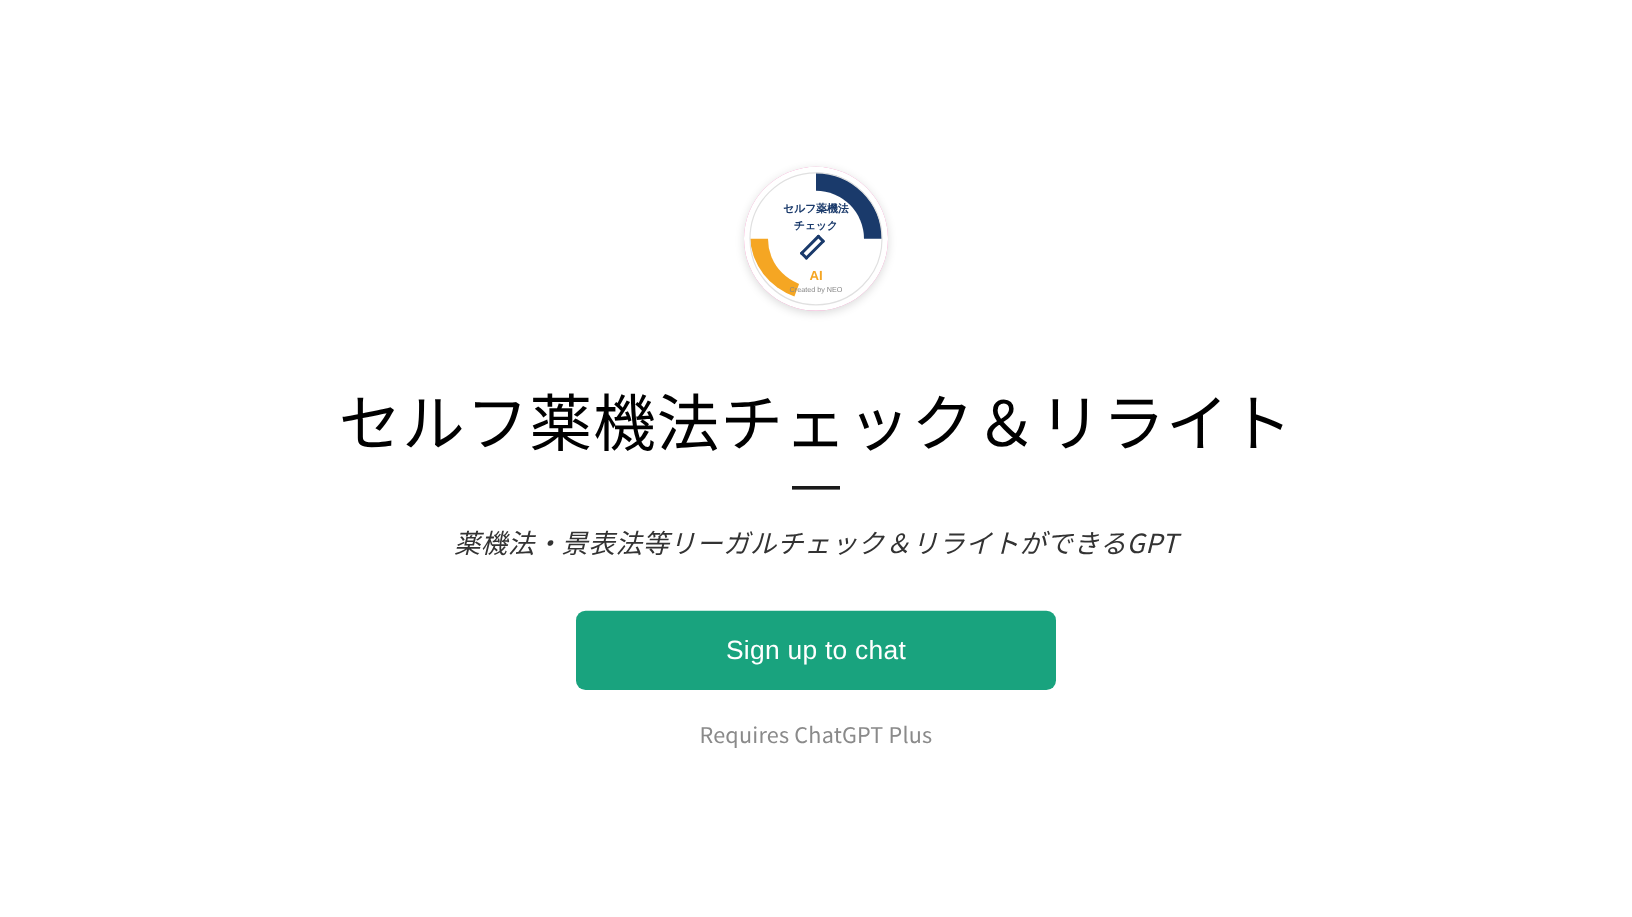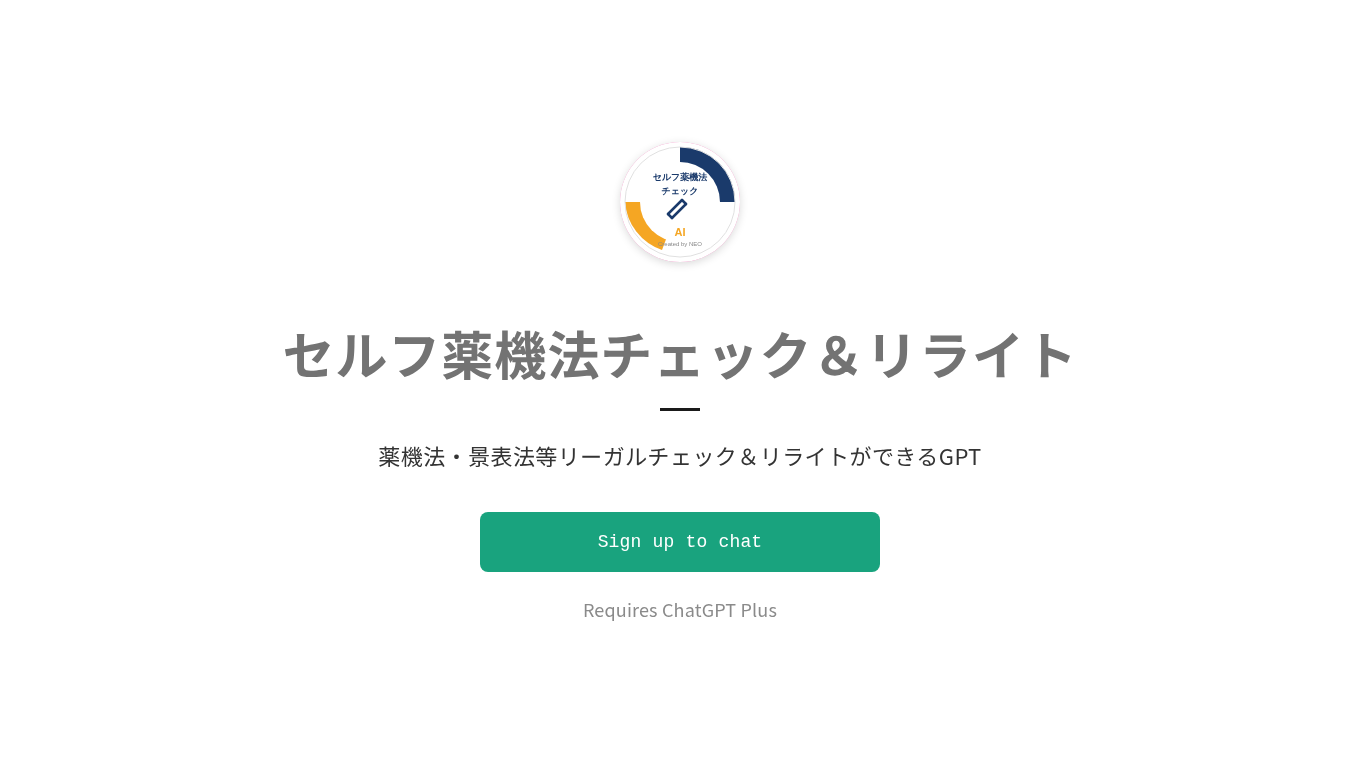--- a/index.html
+++ b/index.html
@@ -40,57 +40,57 @@
       background: #f9a8d4;
     }
 
     .logo-svg {
       width: 100%;
       height: 100%;
     }
 
     .app-title {
       font-size: 52px;
-      font-weight: 700;
-      color: #737373;
+      font-weight: 400;
+      color: #000000;
       letter-spacing: 0.02em;
       margin-bottom: 24px;
       line-height: 1.2;
       margin-top: 28px;
     }
 
     .divider {
       width: 40px;
       height: 3px;
       background-color: #1a1a1a;
       margin: 0 auto 28px auto;
     }
 
     .description {
       font-size: 22px;
       color: #333333;
       margin-bottom: 40px;
       letter-spacing: 0.02em;
       line-height: 1.5;
+      font-style: italic;
     }
 
     .signup-button {
       background-color: #19a37e;
       color: #ffffff;
       border: none;
       border-radius: 8px;
       padding: 20px 80px;
-      font-size: 18px;
+      font-size: 22px;
       font-weight: 400;
       cursor: pointer;
       letter-spacing: 0.01em;
       margin-bottom: 24px;
       min-width: 400px;
       transition: background-color 0.2s;
-      font-family: Liberation Mono, monospace;
     }
 
     .requires-text {
       font-size: 18px;
       color: #8a8a8a;
       letter-spacing: 0.01em;
       text-align: right;
     }
   </style>
 </head>

